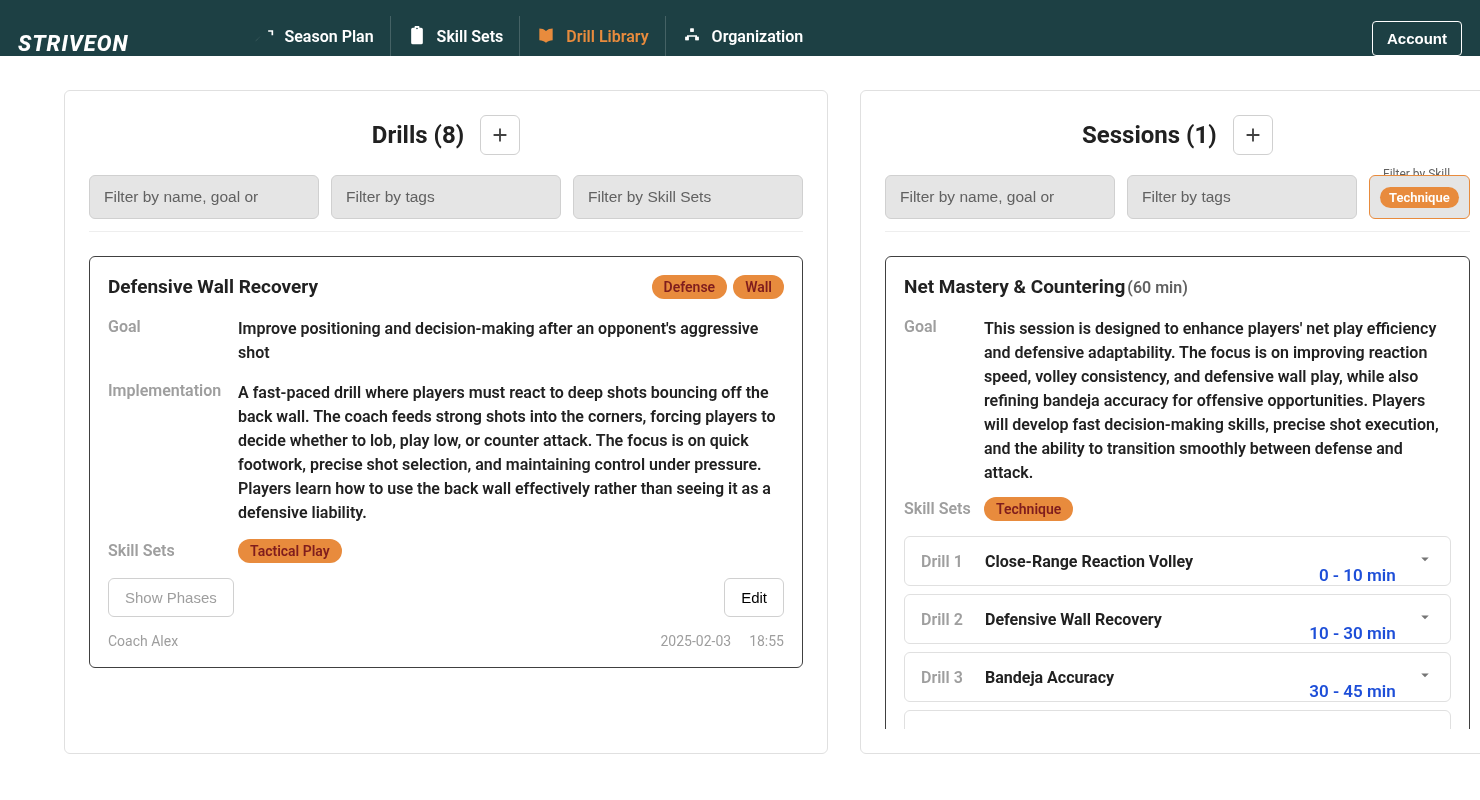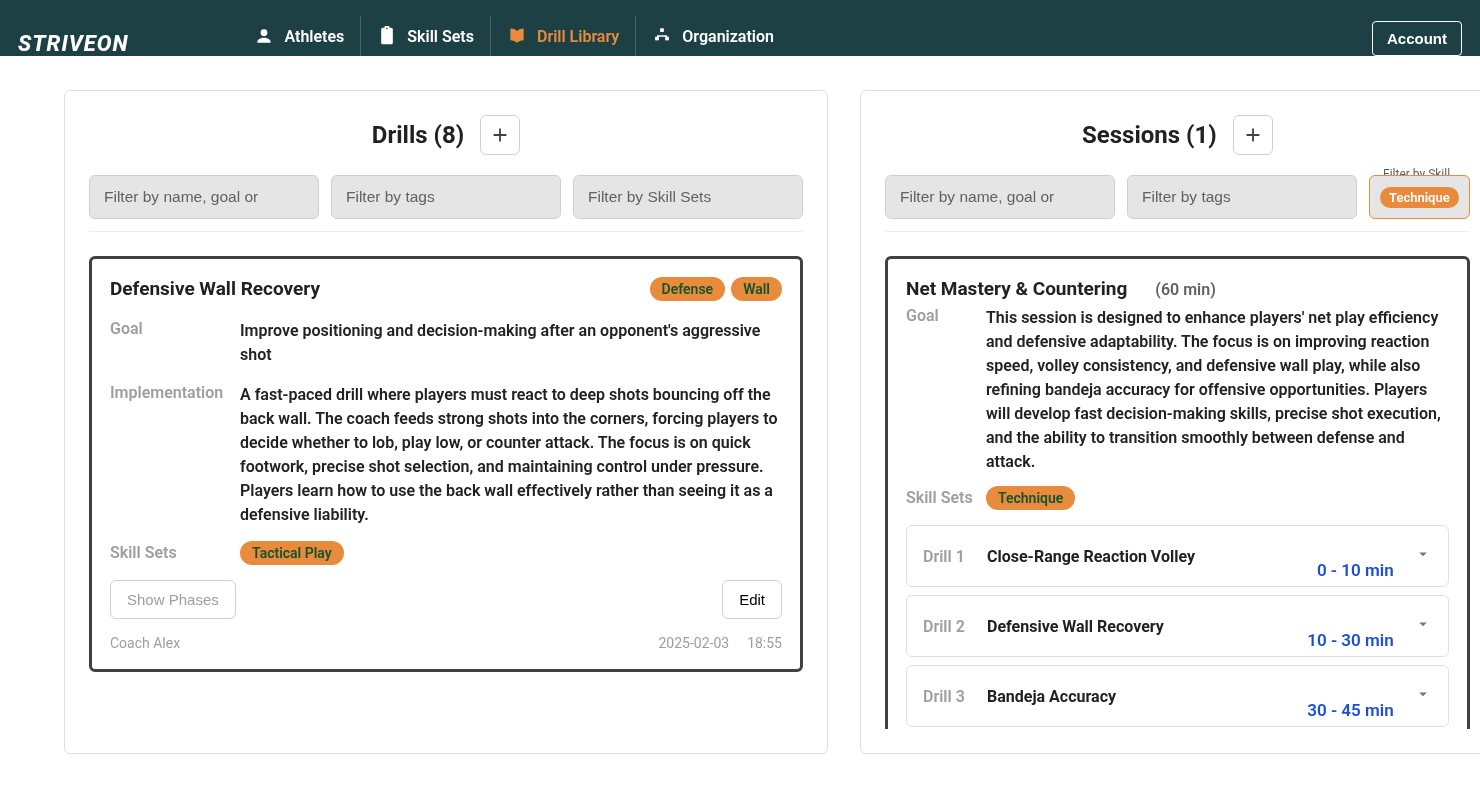--- a/index.html
+++ b/index.html
@@ -182,41 +182,41 @@
 
     
     .scroll-area {
       flex: 1;
       overflow: hidden;
       position: relative;
     }
 
     
     .card {
-      border: 3px solid #404040;
+      border: 1px solid #404040;
       border-radius: 6px;
       padding: 18px;
     }
     .card-head {
       display: flex;
       justify-content: space-between;
       align-items: flex-start;
       margin-bottom: 18px;
     }
     .card-title {
       font-size: 19px;
       font-weight: 700;
     }
     .tags {
       display: flex;
       gap: 6px;
     }
     .tag {
       background: #e88b3d;
-      color: #14532d;
+      color: #7f1d1d;
       font-size: 14px;
       font-weight: 600;
       padding: 4px 12px;
       border-radius: 14px;
     }
     .field-row {
       display: flex;
       margin-bottom: 16px;
     }
     .field-label {
@@ -260,22 +260,22 @@
     }
     .footer-right {
       display: flex;
       gap: 18px;
     }
 
     
     .session-title-row {
       display: flex;
       align-items: baseline;
-      gap: 28px;
-      margin-bottom: 6px;
+      gap: 2px;
+      margin-bottom: 19px;
     }
     .session-title {
       font-size: 19px;
       font-weight: 700;
     }
     .session-duration {
       color: #616161;
       font-size: 16px;
       font-weight: 600;
     }
@@ -293,21 +293,21 @@
     .sfield-value {
       font-size: 16px;
       font-weight: 600;
       line-height: 1.5;
       color: #212121;
     }
 
     .drill-row {
       border: 1px solid #e0e0e0;
       border-radius: 6px;
-      height: 62px;
+      height: 50px;
       display: flex;
       align-items: center;
       padding: 0 16px;
       margin-bottom: 8px;
       cursor: pointer;
     }
     .drill-num {
       color: #9e9e9e;
       font-weight: 600;
       font-size: 16px;
@@ -331,24 +331,24 @@
   </style>
 </head>
 <body>
 
 <div class="header">
   <div class="logo">STRIVEON</div>
   <div class="nav">
     <div class="nav-item">
       <span class="nav-icon">
           <svg viewBox="0 0 24 24" width="20" height="20">
-            <path d="M12 12a4 4 0 100-8 4 4 0 000 8zm0 2c-4 0-8 2-8 5v1h16v-1c0-3-4-5-8-5z"></path>
+            <path d="M3 17l6-6 4 4 8-8v4h2V5h-6v2h4l-8 8-4-4-8 8z"></path>
           </svg>
         </span>
-      <span>Athletes</span>
+      <span>Season Plan</span>
     </div>
     <div class="nav-item">
       <span class="nav-icon">
           <svg viewBox="0 0 24 24" width="20" height="20">
             <path d="M17 2h-2a3 3 0 00-6 0H7a2 2 0 00-2 2v16a2 2 0 002 2h10a2 2 0 002-2V4a2 2 0 00-2-2zm-5 0a1 1 0 110 2 1 1 0 010-2z"></path>
           </svg>
         </span>
       <span>Skill Sets</span>
     </div>
     <div class="nav-item active">

